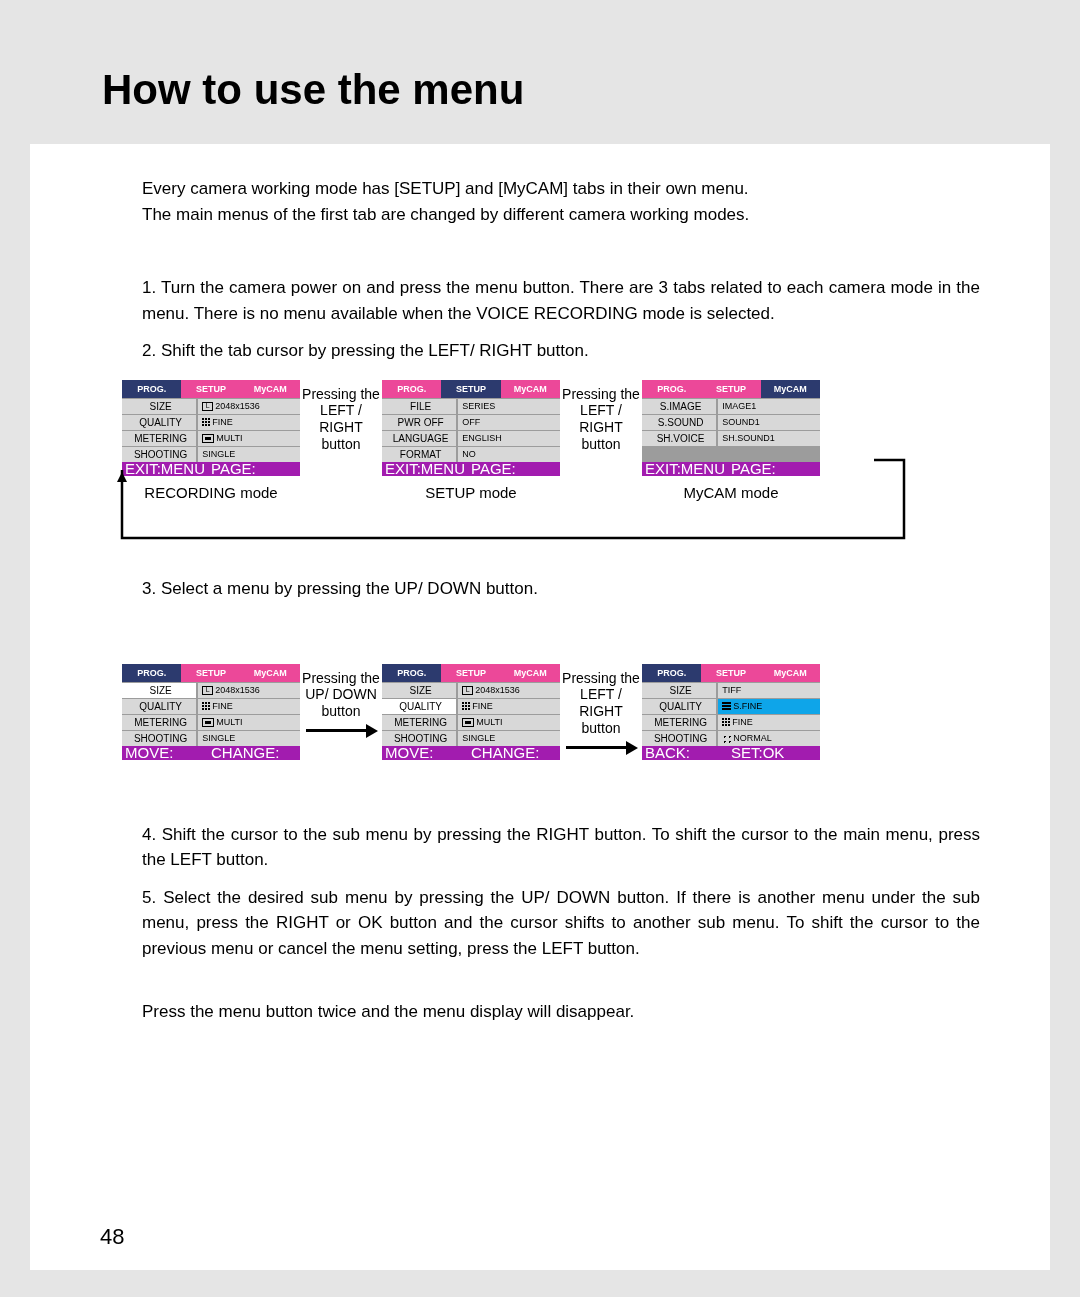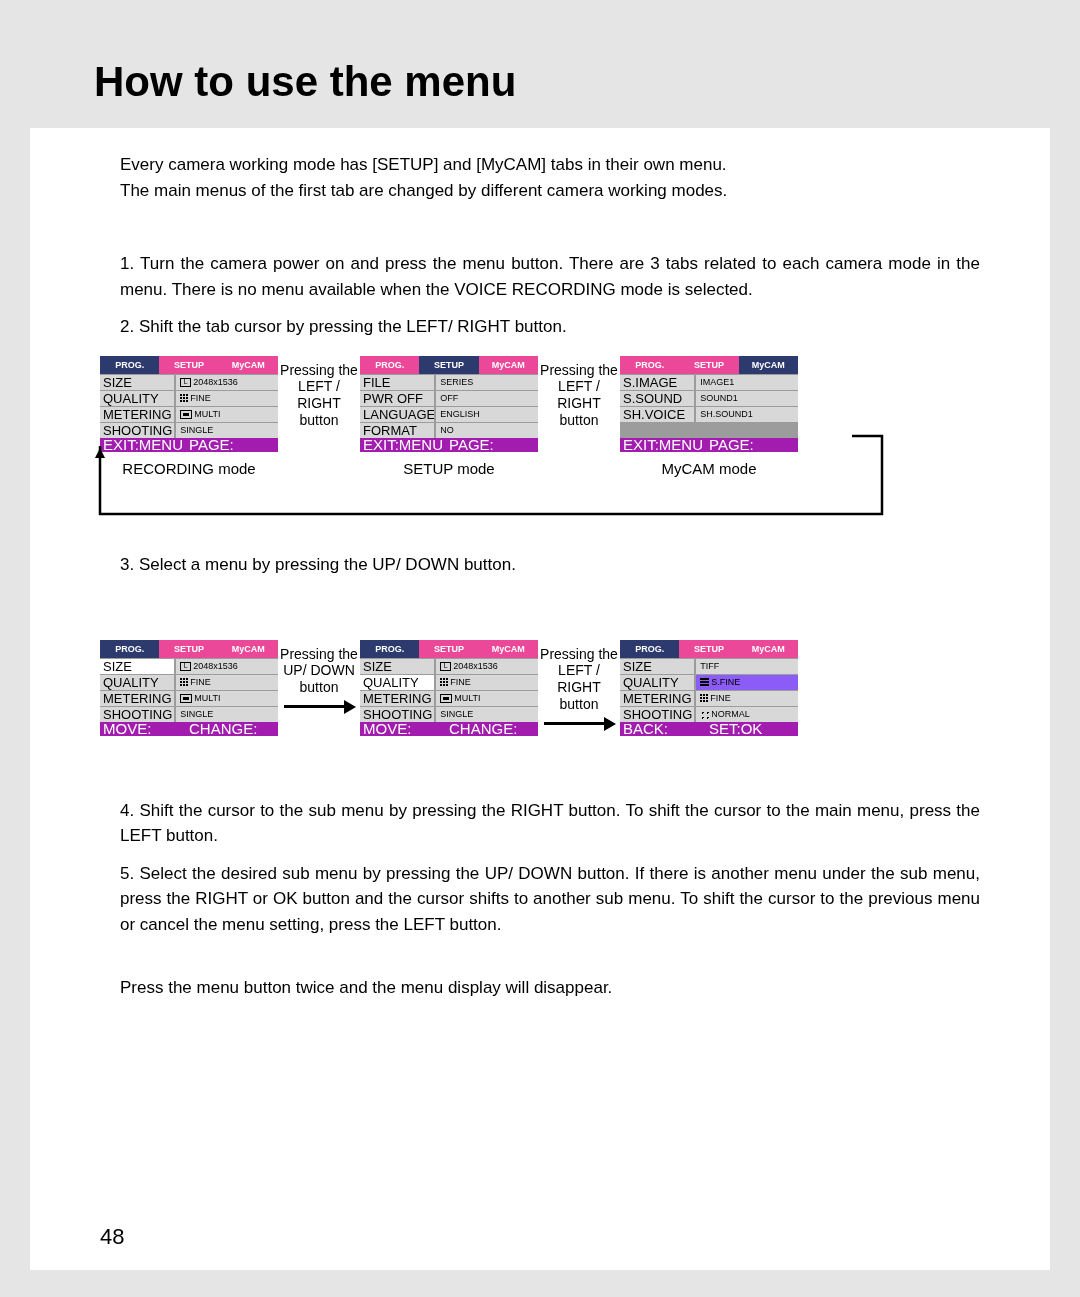--- a/index.html
+++ b/index.html
@@ -21,28 +21,29 @@
     background: #fff;
     padding: 0 0 60px 0;
     min-height: 1180px;
     position: relative;
   }
   .title-bar {
     background: #e5e5e5;
     padding: 24px 0 18px 60px;
   }
   .title-bar h1 {
-    margin: 4px;
+    margin: 12px;
     font-size: 42px;
     font-weight: bold;
   }
   .content {
-    padding: 24px 70px 0 90px;
+    padding: 32px 70px 0 90px;
     font-size: 17px;
     line-height: 1.5;
+    margin-left: 22px;
   }
   .intro { margin-bottom: 48px; }
   .step { margin-bottom: 12px; text-align: justify; }
   .page-num {
     position: absolute;
     bottom: 20px;
     left: 70px;
     font-size: 22px;
   }
   
@@ -84,23 +85,24 @@
     display: flex;
     height: 15px;
     line-height: 15px;
     border-top: 1px solid #9c9c9c;
   }
   .menu-row .label {
     width: 40%;
     background: #d8d8d8;
     color:#000;
     padding-left: 3px;
-    font-size: 13px;
+    font-size: 10px;
     overflow: hidden;
     white-space: nowrap;
+    text-align: center;
   }
   .menu-row .label.hl {
     background:#fff;
     position: relative;
   }
   .menu-row .label.hl::after{
     content:"";
     position:absolute;
     right:-1px; top:2px;
     width:0;height:0;
@@ -111,21 +113,21 @@
   .menu-row .value {
     flex:1;
     background: #d8d8d8;
     color:#000;
     padding-left: 4px;
     font-size: 9px;
     margin-left: 2px;
     overflow: hidden;
     white-space: nowrap;
   }
-  .menu-row .value.hl { background:#8b5cf6; }
+  .menu-row .value.hl { background:#0ea5e9; }
   .footer-row {
     display: flex;
     background: #a21caf;
     color: #fff;
     height: 14px;
     font-size: 15px;
     line-height:14px;
   }
   .footer-row .fl { flex:1; padding-left:3px; }
   .footer-row .fr { flex:1; padding-right:3px; }

